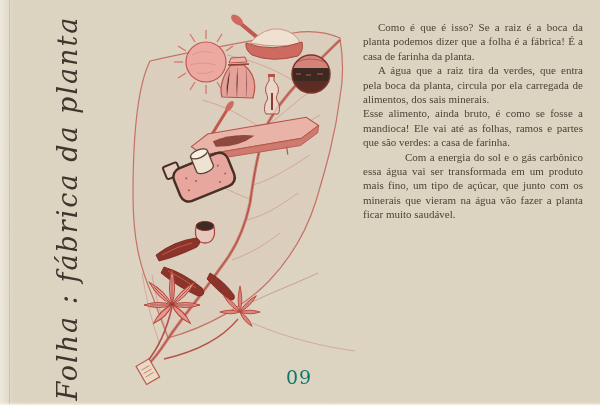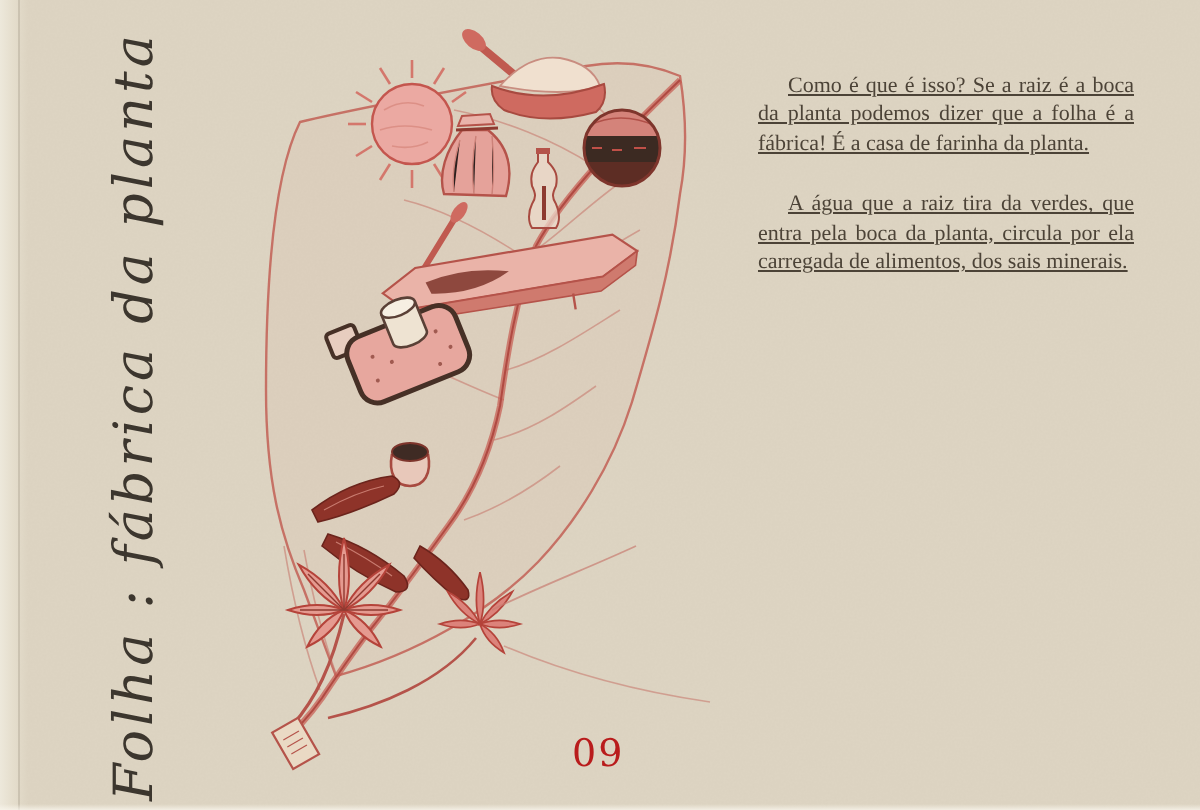--- a/index.html
+++ b/index.html
@@ -28,28 +28,28 @@
     font-family:"DejaVu Serif",serif;font-style:italic;
     font-size:27px;letter-spacing:2px;color:#3c362e;
     white-space:nowrap;
   }
   .illustration{position:absolute;left:112px;top:5px;width:250px;height:400px;}
   .text-col{
     position:absolute;left:363px;top:20px;width:220px;
     font-size:11px;line-height:14.4px;color:#4c4337;
     text-align:justify;
   }
-  .text-col p{margin:16px;text-decoration:underline;}
+  .text-col p{margin:0;}
   .ind-sm{text-indent:15px;}
   .ind-none{text-indent:0;}
   .ind-lg{text-indent:42px;}
   .page-number{
     position:absolute;left:286px;top:366px;
     font-family:"DejaVu Serif",serif;font-size:19px;letter-spacing:1px;
-    color:#b91c1c;
+    color:#0f766e;
   }
 </style>
 </head>
 <body>
 
 <svg class="grain" width="600" height="405">
   <defs>
     <filter id="grainF" x="0" y="0" width="100%" height="100%">
       <feTurbulence type="fractalNoise" baseFrequency="0.9" numOctaves="2" result="n"></feTurbulence>
       <feColorMatrix in="n" type="matrix" values="0 0 0 0 0.42  0 0 0 0 0.37  0 0 0 0 0.29  0 0 0 0.07 0"></feColorMatrix>
@@ -237,15 +237,17 @@
       <line x1="31" y1="362" x2="40" y2="362" stroke="#b5534a" stroke-width="0.6"></line>
       <line x1="31" y1="366" x2="40" y2="366" stroke="#b5534a" stroke-width="0.6"></line>
       <line x1="31" y1="370" x2="40" y2="370" stroke="#b5534a" stroke-width="0.6"></line>
     </g>
   </g>
 </svg>
 
 <div class="text-col">
   <p class="ind-sm">Como é que é isso? Se a raiz é a boca da planta podemos dizer que a folha é a fábrica! É a casa de farinha da planta.</p>
   <p class="ind-sm">A água que a raiz tira da verdes, que entra pela boca da planta, circula por ela carregada de alimentos, dos sais minerais.</p>
+  <p class="ind-none">Esse alimento, ainda bruto, é como se fosse a mandioca! Ele vai até as folhas, ramos e partes que são verdes: a casa de farinha.</p>
+  <p class="ind-lg">Com a energia do sol e o gás carbônico essa água vai ser transformada em um produto mais fino, um tipo de açúcar, que junto com os minerais que vieram na água vão fazer a planta ficar muito saudável.</p>
 </div>
 
 <div class="page-number">09</div>
 
 </body></html>

